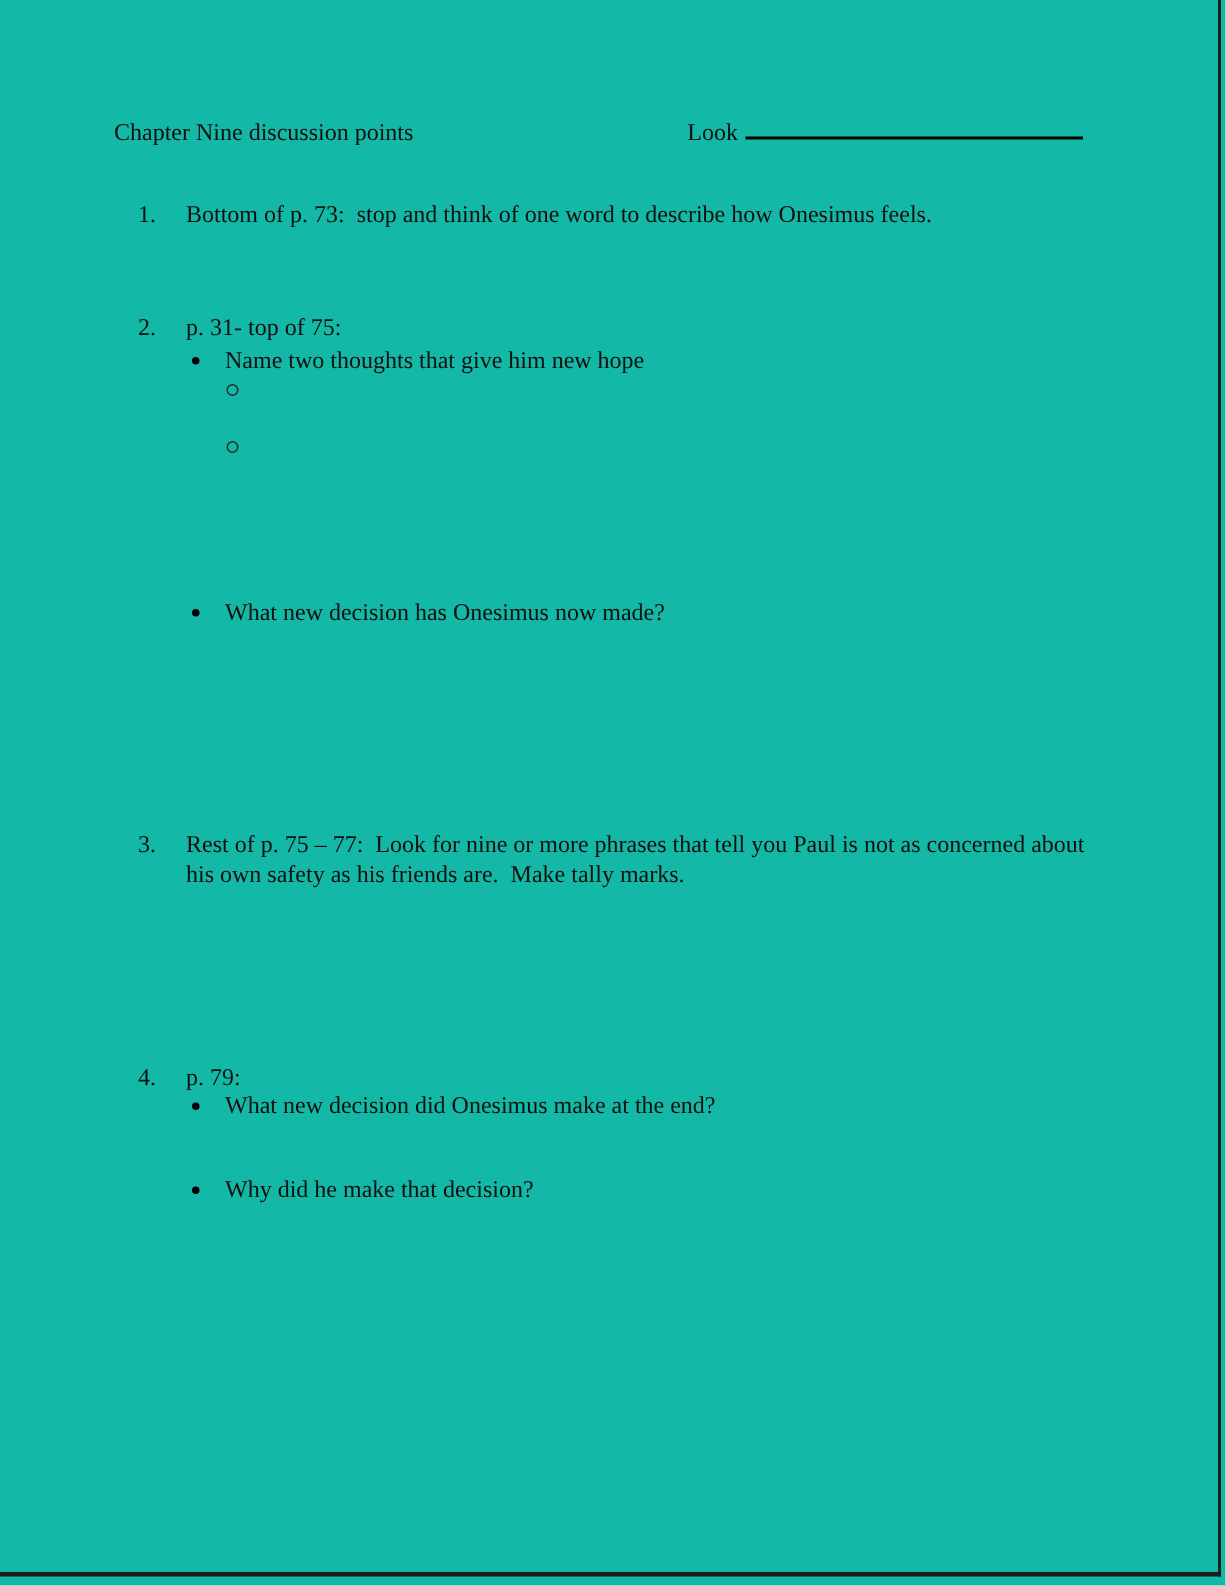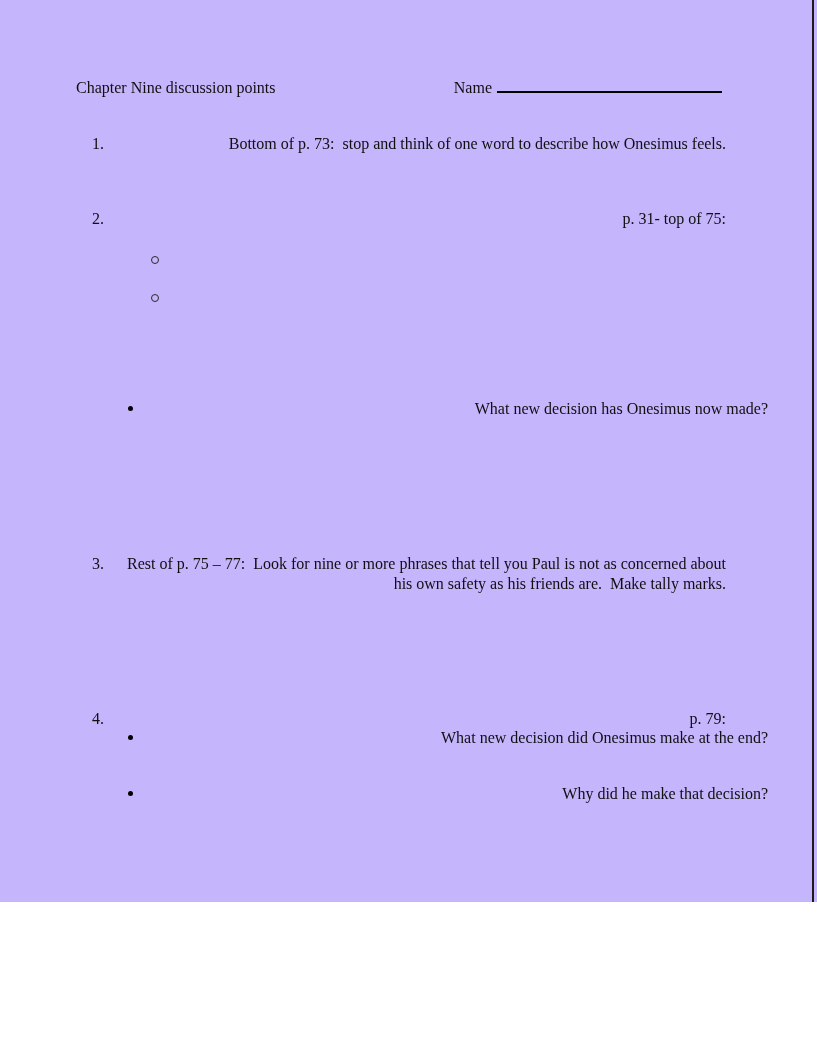--- a/index.html
+++ b/index.html
@@ -3,28 +3,27 @@
 <meta charset="utf-8">
 <style>
   html, body {
     margin: 0;
     padding: 0;
     background: #ffffff;
   }
   .page {
     position: relative;
     width: 817px;
-    height: 902px;
-    background: #c4b5fd;
+    height: 1057px;
+    background: #14b8a6;
     font-family: "Liberation Serif", "DejaVu Serif", serif;
     font-size: 16px;
     line-height: 20px;
     color: #101010;
     overflow: hidden;
-    text-align: right;
   }
   
   .scan-edge-right {
     position: absolute;
     left: 812px;
     top: 0;
     width: 2px;
     height: 1051px;
     background: #1c1c1c;
   }
@@ -105,35 +104,39 @@
   }
 </style>
 </head>
 <body>
 
 <div class="page">
 
   <div class="header">
     <span>Chapter Nine discussion points</span>
     <span class="name-group">
-      <span>Name</span>
+      <span>Look</span>
       <span class="name-blank"></span>
     </span>
   </div>
 
   <div class="q" style="top:134px">
     <span class="q-num">1.</span>
     <span class="q-text">Bottom of p. 73:  stop and think of one word to describe how Onesimus feels.</span>
   </div>
 
   <div class="q" style="top:209px">
     <span class="q-num">2.</span>
     <span class="q-text">p. 31- top of 75:</span>
   </div>
 
+  <div class="bullet" style="top:231px">
+    <span class="dot"></span>
+    <span class="b-text">Name two thoughts that give him new hope</span>
+  </div>
 
   <div class="sub-circle" style="top:256px"></div>
   <div class="sub-circle" style="top:294px"></div>
 
 
   <div class="bullet" style="top:399px">
     <span class="dot"></span>
     <span class="b-text">What new decision has Onesimus now made?</span>
   </div>
 

